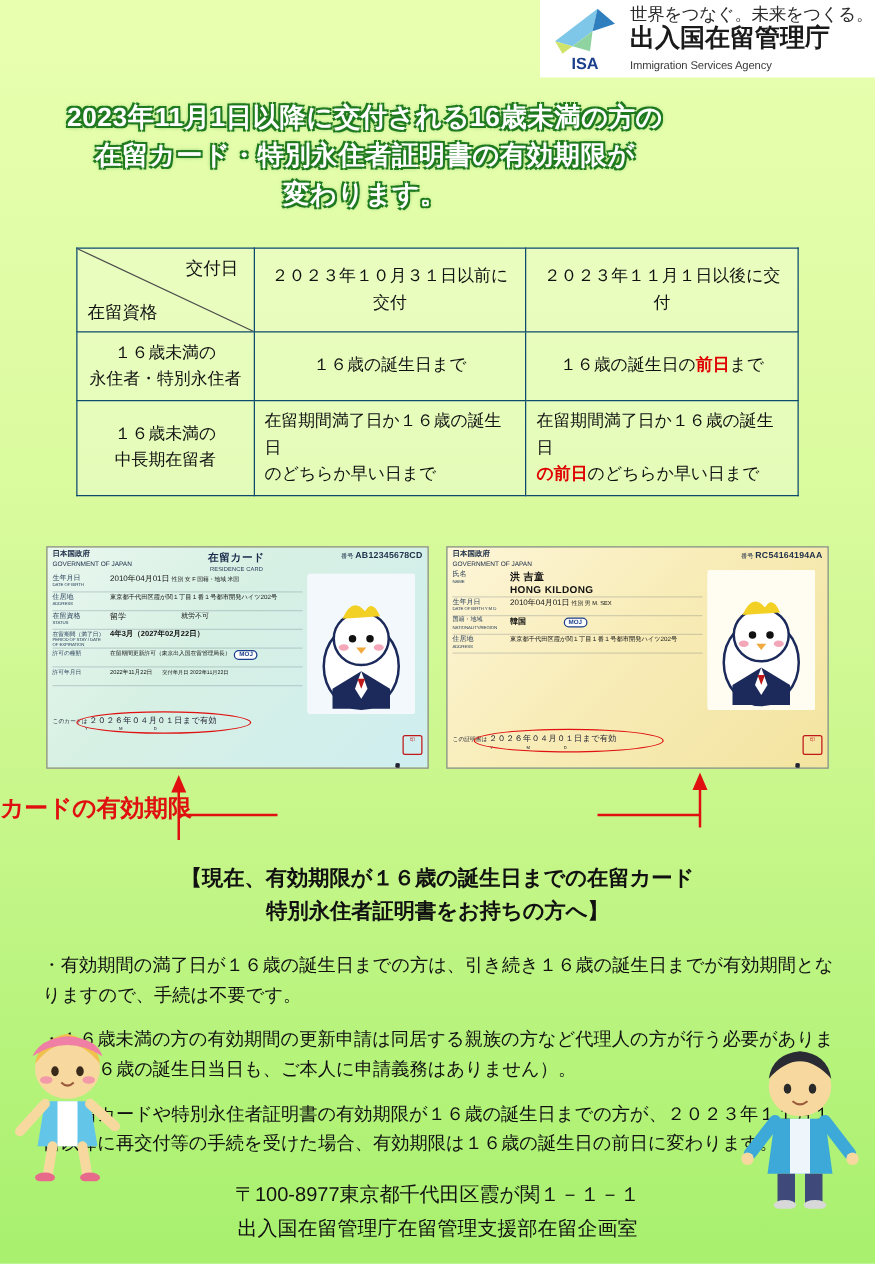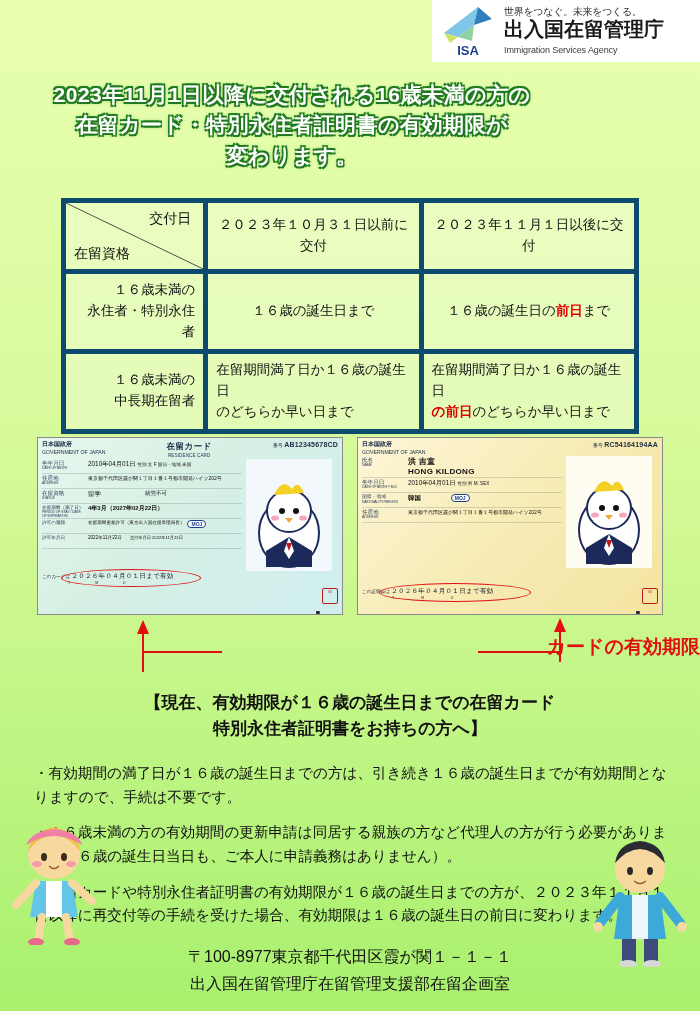--- a/index.html
+++ b/index.html
@@ -34,21 +34,21 @@
     height: 56px;
     position: relative;
     flex: 0 0 auto;
   }
   .logo-mark svg { display: block; }
   .logo-text {
     margin-left: 4px;
     line-height: 1.1;
   }
   .logo-tag {
-    font-size: 10px;
+    font-size: 14px;
     color: #2b2b2b;
     letter-spacing: -0.3px;
     white-space: nowrap;
   }
   .logo-main {
     font-size: 20px;
     font-weight: bold;
     color: #1a1a1a;
     letter-spacing: 0px;
     white-space: nowrap;
@@ -88,21 +88,21 @@
     top: 198px;
     left: 61px;
     width: 578px;
   }
   table.main-table {
     border-collapse: collapse;
     width: 100%;
     background: rgba(255,255,255,0.28);
   }
   table.main-table td {
-    border: 5px solid #0c4a6e;
+    border: 1px solid #0c4a6e;
     padding: 6px 8px;
     font-size: 13.5px;
     vertical-align: middle;
     line-height: 1.55;
     color: #111;
   }
   .cell-center { text-align: center; }
   .hdr-diag {
     width: 148px;
     height: 66px;
@@ -120,21 +120,21 @@
     right: 12px;
     font-size: 14px;
   }
   .hdr-diag .lbl-bottom {
     position: absolute;
     bottom: 4px;
     left: 8px;
     font-size: 14px;
   }
   .col-b, .col-c { width: 215px; }
-  .row-label { text-align: right; font-size: 14px; margin-left: 28px; }
+  .row-label { text-align: center; font-size: 14px; margin-left: 28px; }
   .red-bold { color: #e00000; font-weight: bold; }
 
   
   .cards-row {
     position: absolute;
     top: 437px;
     left: 0;
     width: 700px;
     height: 180px;
   }
@@ -270,21 +270,21 @@
     top: 616px;
     left: 0;
     width: 700px;
     height: 62px;
   }
   .caption-valid {
     position: absolute;
     top: 634px;
     left: 0;
     width: 700px;
-    text-align: right;
+    text-align: left;
     font-size: 19px;
     font-weight: bold;
     color: #e01010;
   }
 
   
   .notice-head {
     position: absolute;
     top: 690px;
     left: 0;

